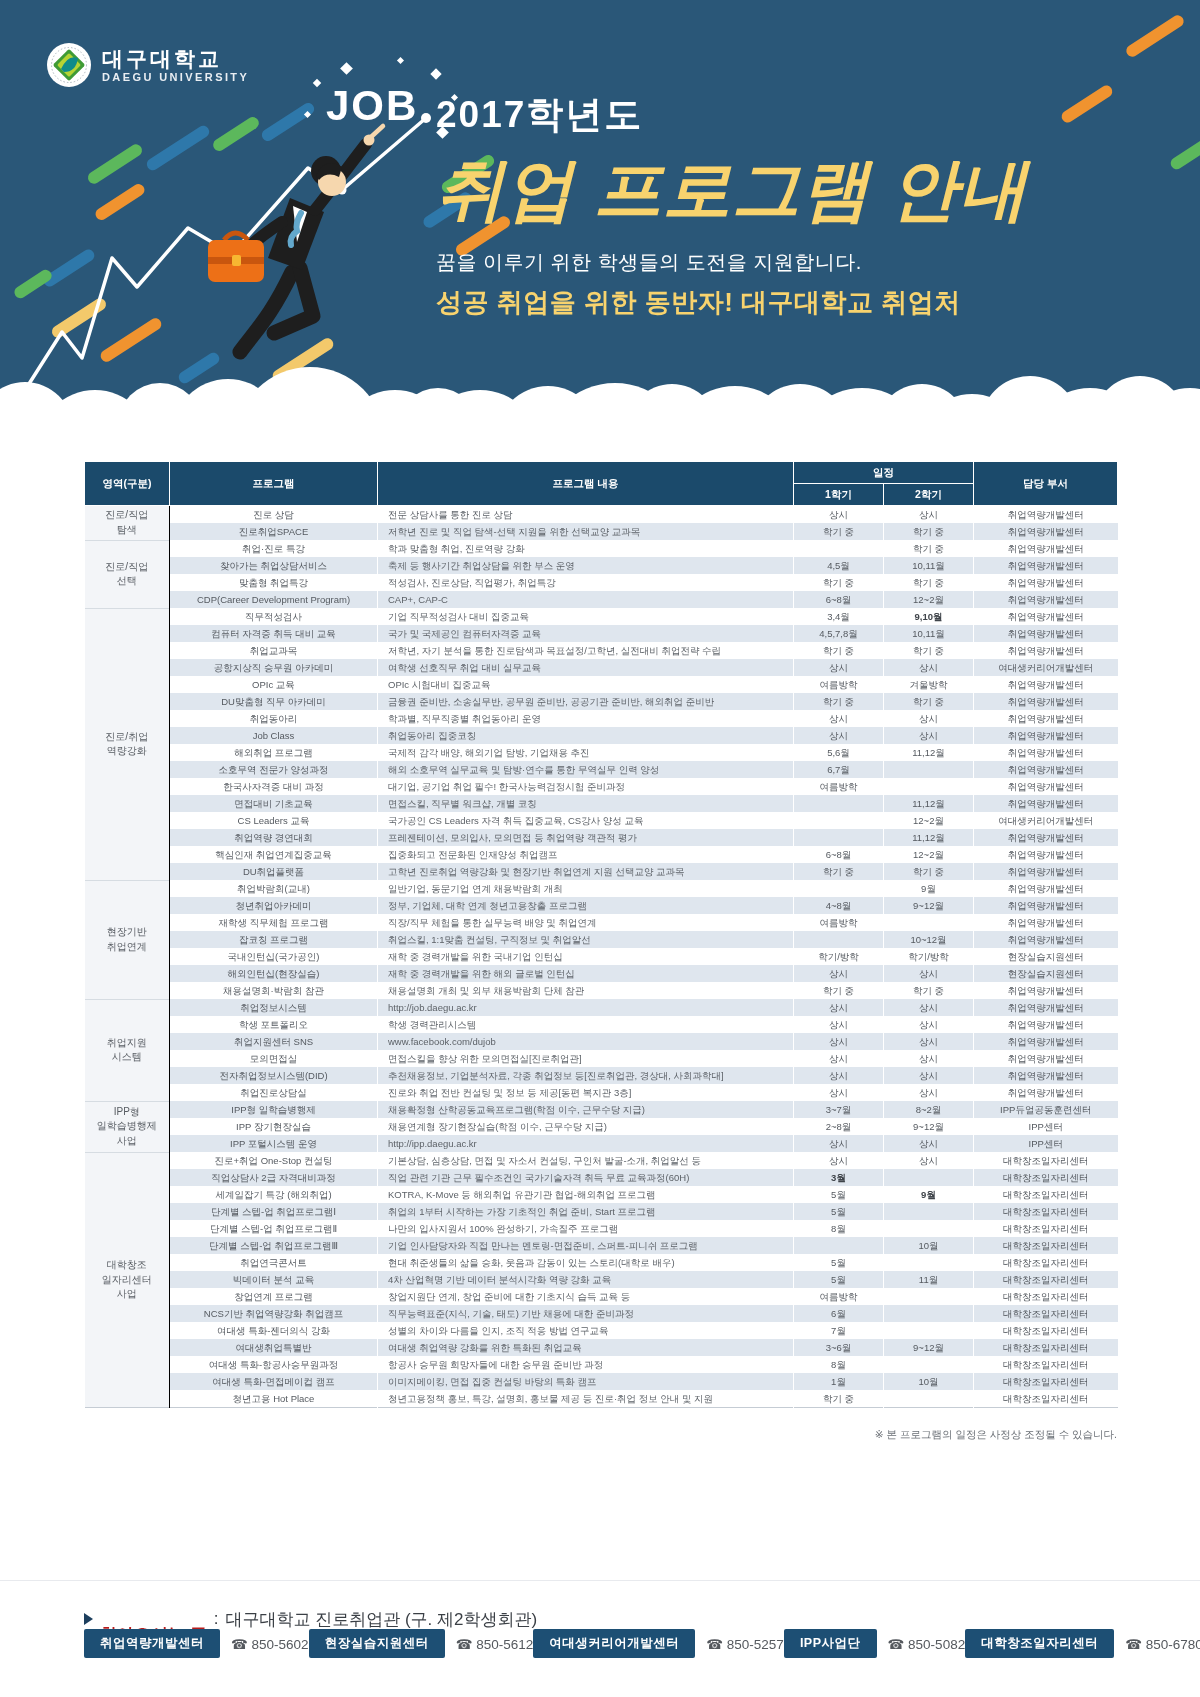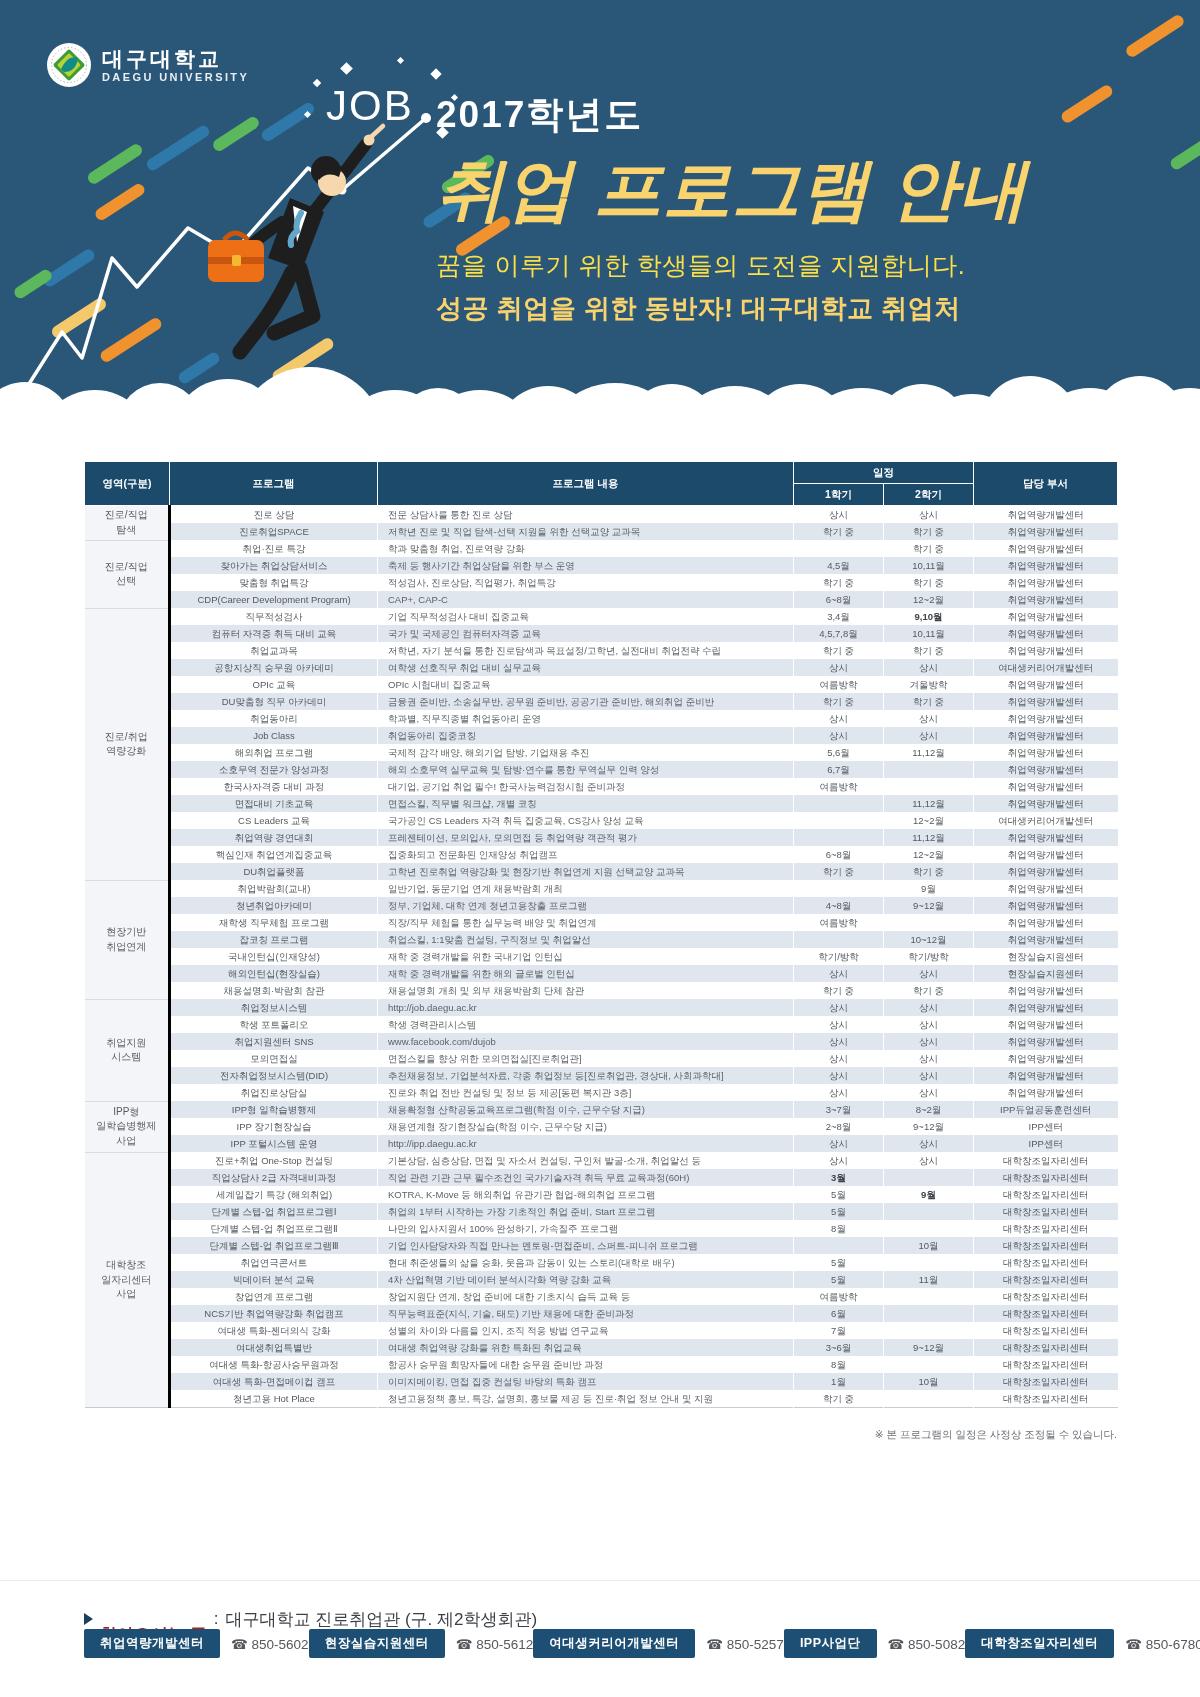--- a/index.html
+++ b/index.html
@@ -8,36 +8,36 @@
 
   
   .hero{position:absolute;left:0;top:0;width:1200px;height:450px;background:#2a5778;overflow:hidden;}
   .clouds{position:absolute;left:0;bottom:0;width:1200px;height:120px;}
   .logo{position:absolute;left:46px;top:42px;display:flex;align-items:center;gap:10px;}
   .logo-kr{font-size:21px;font-weight:800;color:#ffffff;letter-spacing:3px;line-height:1.15;}
   .logo-en{font-size:11px;font-weight:700;color:#e9eef3;letter-spacing:2.4px;}
   .hero-text{position:absolute;left:436px;top:90px;width:700px;}
   .year{font-size:37px;font-weight:800;color:#ffffff;letter-spacing:2px;}
   .title{margin:14px 0 0 0;font-size:68px;font-weight:900;color:#f8d36e;letter-spacing:1px;line-height:1.05;white-space:nowrap;font-style:italic;}
-  .subtitle{margin:24px 0 0 0;font-size:25px;color:#fde047;letter-spacing:0.5px;}
+  .subtitle{margin:24px 0 0 0;font-size:20px;color:#ffffff;letter-spacing:0.5px;}
   .tagline{margin:9px 0 0 0;font-size:26px;font-weight:800;color:#f8d36e;letter-spacing:0.5px;}
-  .job-label{position:absolute;left:326px;top:82px;font-size:42px;font-weight:400;color:#ffffff;letter-spacing:2px;}
+  .job-label{position:absolute;left:326px;top:82px;font-size:42px;font-weight:700;color:#ffffff;letter-spacing:2px;}
   .dash{position:absolute;height:12px;border-radius:7px;transform:rotate(-33deg);}
   .d-green{background:#5cb85c;} .d-blue{background:#2e78aa;} .d-orange{background:#f0932f;} .d-cream{background:#f3c96b;}
   .spark{position:absolute;background:#ffffff;transform:rotate(45deg);}
   .illustration{position:absolute;left:0;top:0;width:1200px;height:450px;pointer-events:none;}
 
   
   .table-wrap{position:absolute;left:84px;top:461px;width:1033px;}
   table{border-collapse:collapse;table-layout:fixed;width:1033px;border-bottom:1px solid #c5ccd4;}
   thead th{background:#1b4a6b;color:#ffffff;font-size:10.5px;font-weight:700;height:21px;border:1px solid #ffffff;padding:0;}
   tbody td{font-size:9.5px;color:#555a60;text-align:center;height:17px;line-height:17px;padding:0 4px;
            border-right:1px solid #ffffff;overflow:hidden;white-space:nowrap;text-overflow:ellipsis;background:#ffffff;}
   tbody tr.alt td{background:#dfe6ee;}
-  tbody td.area{background:#f3f5f8 !important;border-right:3px solid #000000;border-top:1px solid #d6dce2;
+  tbody td.area{background:#f3f5f8 !important;border-right:1px solid #000000;border-top:1px solid #d6dce2;
                 white-space:pre-line;line-height:1.45;font-size:10px;color:#565b61;vertical-align:middle;}
   tbody td.cont{text-align:left;padding-left:10px;color:#5d6268;}
   tbody td.dept{border-right:none;}
   tbody td.b{font-weight:800;color:#3f444a;}
   .footnote{margin-top:20px;text-align:right;font-size:10.5px;color:#6a6f75;}
 
   
   .foot-rule{position:absolute;left:0;top:1580px;width:1200px;height:1px;background:#e8eaee;}
   .visit-line{position:absolute;left:84px;top:1592px;font-size:17px;color:#3a3f45;display:flex;align-items:center;gap:7px;}
   .visit-arrow{width:0;height:0;border-left:9px solid #1d3f5e;border-top:6px solid transparent;border-bottom:6px solid transparent;display:inline-block;}
@@ -368,21 +368,21 @@
             <td class="dept">취업역량개발센터</td>
           </tr>
           <tr class="alt">
             <td class="prog">잡코칭 프로그램</td>
             <td class="cont">취업스킬, 1:1맞춤 컨설팅, 구직정보 및 취업알선</td>
             <td class="sem"></td>
             <td class="sem">10~12월</td>
             <td class="dept">취업역량개발센터</td>
           </tr>
           <tr>
-            <td class="prog">국내인턴십(인재양성)</td>
+            <td class="prog">국내인턴십(국가공인)</td>
             <td class="cont">재학 중 경력개발을 위한 국내기업 인턴십</td>
             <td class="sem">학기/방학</td>
             <td class="sem">학기/방학</td>
             <td class="dept">현장실습지원센터</td>
           </tr>
           <tr class="alt">
             <td class="prog">해외인턴십(현장실습)</td>
             <td class="cont">재학 중 경력개발을 위한 해외 글로벌 인턴십</td>
             <td class="sem">상시</td>
             <td class="sem">상시</td>

